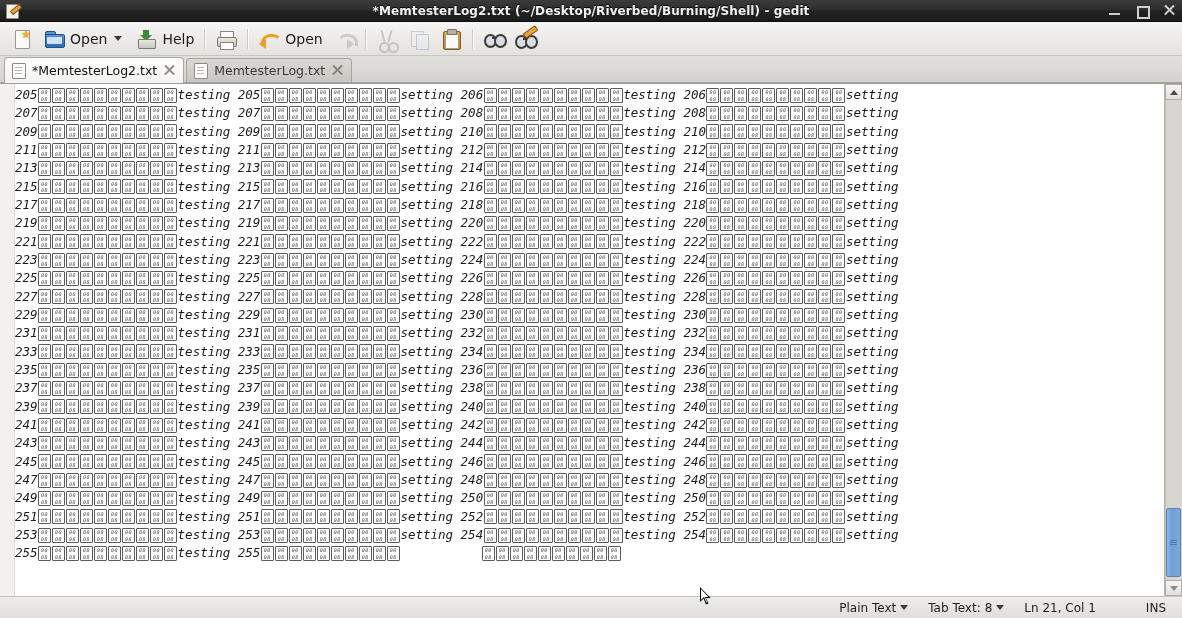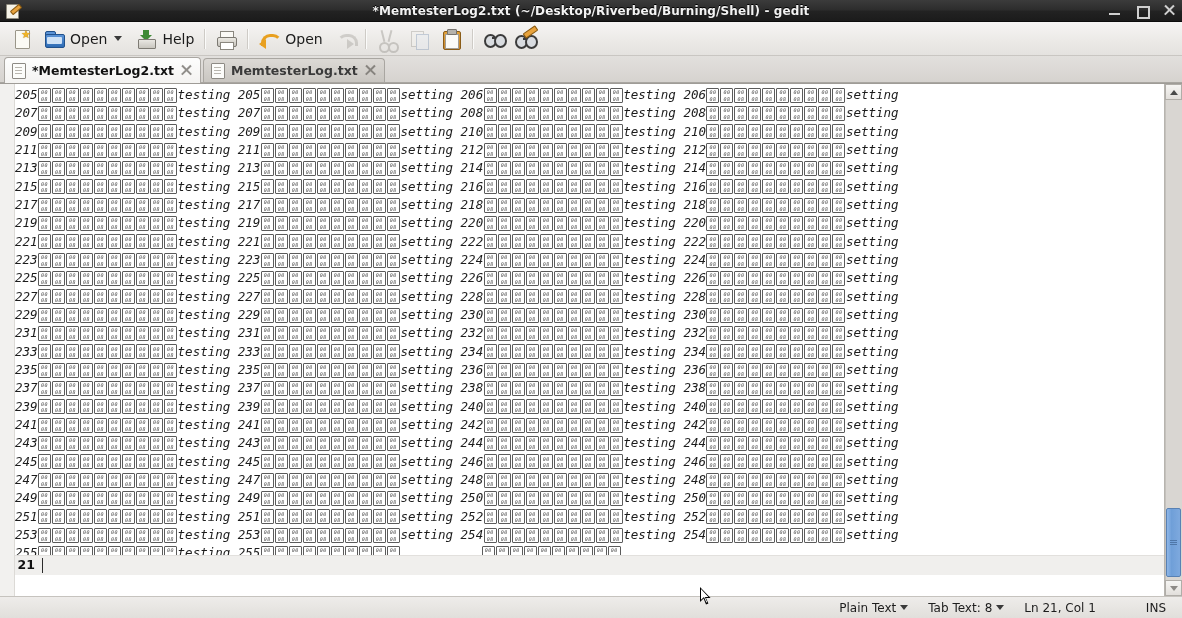--- a/index.html
+++ b/index.html
@@ -105,21 +105,21 @@
   .i-find .br{position:absolute;left:9px;top:9px;width:4px;height:2px;background:#3b3b3b;}
   .i-replace .e1{position:absolute;left:0px;top:7px;width:9px;height:10px;border:2px solid #3b3b3b;border-radius:50%;background:#d9dce0;}
   .i-replace .e2{position:absolute;left:10px;top:7px;width:9px;height:10px;border:2px solid #3b3b3b;border-radius:50%;background:#d9dce0;}
   .i-replace .br{position:absolute;left:8px;top:10px;width:4px;height:2px;background:#3b3b3b;}
   .i-replace .pen{position:absolute;left:8px;top:1px;width:13px;height:4px;background:#e8a33d;border:1px solid #8a5a10;transform:rotate(-35deg);border-radius:1px;}
 
   
   .tabbar{
     height:26px;min-height:26px;display:flex;align-items:flex-end;
     background:linear-gradient(to bottom,#e2e0dd,#d6d3cf);
-    padding-left:4px;border-bottom:1px solid #a9a6a1;font-weight:bold;
+    padding-left:4px;border-bottom:1px solid #a9a6a1;
   }
   .tab{
     height:23px;display:flex;align-items:center;padding:0 7px 0 7px;gap:6px;
     border:1px solid #a9a6a1;border-bottom:none;border-radius:4px 4px 0 0;
     background:linear-gradient(to bottom,#dcd9d5,#c9c6c1);
     font-size:12.5px;color:#3a3a3a;cursor:default;margin-right:2px;position:relative;
   }
   .tab.active{
     background:linear-gradient(to bottom,#fdfdfd,#f4f3f1);
     color:#111;height:25px;z-index:3;margin-bottom:-1px;
@@ -363,24 +363,20 @@
           <div class="line"><span class="txt">239</span><span class="cc"><b>00</b><s>08</s></span><span class="cc"><b>00</b><s>08</s></span><span class="cc"><b>00</b><s>08</s></span><span class="cc"><b>00</b><s>08</s></span><span class="cc"><b>00</b><s>08</s></span><span class="cc"><b>00</b><s>08</s></span><span class="cc"><b>00</b><s>08</s></span><span class="cc"><b>00</b><s>08</s></span><span class="cc"><b>00</b><s>08</s></span><span class="cc"><b>00</b><s>08</s></span><span class="txt">testing 239</span><span class="cc"><b>00</b><s>08</s></span><span class="cc"><b>00</b><s>08</s></span><span class="cc"><b>00</b><s>08</s></span><span class="cc"><b>00</b><s>08</s></span><span class="cc"><b>00</b><s>08</s></span><span class="cc"><b>00</b><s>08</s></span><span class="cc"><b>00</b><s>08</s></span><span class="cc"><b>00</b><s>08</s></span><span class="cc"><b>00</b><s>08</s></span><span class="cc"><b>00</b><s>08</s></span><span class="txt">setting 240</span><span class="cc"><b>00</b><s>08</s></span><span class="cc"><b>00</b><s>08</s></span><span class="cc"><b>00</b><s>08</s></span><span class="cc"><b>00</b><s>08</s></span><span class="cc"><b>00</b><s>08</s></span><span class="cc"><b>00</b><s>08</s></span><span class="cc"><b>00</b><s>08</s></span><span class="cc"><b>00</b><s>08</s></span><span class="cc"><b>00</b><s>08</s></span><span class="cc"><b>00</b><s>08</s></span><span class="txt">testing 240</span><span class="cc"><b>00</b><s>08</s></span><span class="cc"><b>00</b><s>08</s></span><span class="cc"><b>00</b><s>08</s></span><span class="cc"><b>00</b><s>08</s></span><span class="cc"><b>00</b><s>08</s></span><span class="cc"><b>00</b><s>08</s></span><span class="cc"><b>00</b><s>08</s></span><span class="cc"><b>00</b><s>08</s></span><span class="cc"><b>00</b><s>08</s></span><span class="cc"><b>00</b><s>08</s></span><span class="txt">setting</span></div>
           <div class="line"><span class="txt">241</span><span class="cc"><b>00</b><s>08</s></span><span class="cc"><b>00</b><s>08</s></span><span class="cc"><b>00</b><s>08</s></span><span class="cc"><b>00</b><s>08</s></span><span class="cc"><b>00</b><s>08</s></span><span class="cc"><b>00</b><s>08</s></span><span class="cc"><b>00</b><s>08</s></span><span class="cc"><b>00</b><s>08</s></span><span class="cc"><b>00</b><s>08</s></span><span class="cc"><b>00</b><s>08</s></span><span class="txt">testing 241</span><span class="cc"><b>00</b><s>08</s></span><span class="cc"><b>00</b><s>08</s></span><span class="cc"><b>00</b><s>08</s></span><span class="cc"><b>00</b><s>08</s></span><span class="cc"><b>00</b><s>08</s></span><span class="cc"><b>00</b><s>08</s></span><span class="cc"><b>00</b><s>08</s></span><span class="cc"><b>00</b><s>08</s></span><span class="cc"><b>00</b><s>08</s></span><span class="cc"><b>00</b><s>08</s></span><span class="txt">setting 242</span><span class="cc"><b>00</b><s>08</s></span><span class="cc"><b>00</b><s>08</s></span><span class="cc"><b>00</b><s>08</s></span><span class="cc"><b>00</b><s>08</s></span><span class="cc"><b>00</b><s>08</s></span><span class="cc"><b>00</b><s>08</s></span><span class="cc"><b>00</b><s>08</s></span><span class="cc"><b>00</b><s>08</s></span><span class="cc"><b>00</b><s>08</s></span><span class="cc"><b>00</b><s>08</s></span><span class="txt">testing 242</span><span class="cc"><b>00</b><s>08</s></span><span class="cc"><b>00</b><s>08</s></span><span class="cc"><b>00</b><s>08</s></span><span class="cc"><b>00</b><s>08</s></span><span class="cc"><b>00</b><s>08</s></span><span class="cc"><b>00</b><s>08</s></span><span class="cc"><b>00</b><s>08</s></span><span class="cc"><b>00</b><s>08</s></span><span class="cc"><b>00</b><s>08</s></span><span class="cc"><b>00</b><s>08</s></span><span class="txt">setting</span></div>
           <div class="line"><span class="txt">243</span><span class="cc"><b>00</b><s>08</s></span><span class="cc"><b>00</b><s>08</s></span><span class="cc"><b>00</b><s>08</s></span><span class="cc"><b>00</b><s>08</s></span><span class="cc"><b>00</b><s>08</s></span><span class="cc"><b>00</b><s>08</s></span><span class="cc"><b>00</b><s>08</s></span><span class="cc"><b>00</b><s>08</s></span><span class="cc"><b>00</b><s>08</s></span><span class="cc"><b>00</b><s>08</s></span><span class="txt">testing 243</span><span class="cc"><b>00</b><s>08</s></span><span class="cc"><b>00</b><s>08</s></span><span class="cc"><b>00</b><s>08</s></span><span class="cc"><b>00</b><s>08</s></span><span class="cc"><b>00</b><s>08</s></span><span class="cc"><b>00</b><s>08</s></span><span class="cc"><b>00</b><s>08</s></span><span class="cc"><b>00</b><s>08</s></span><span class="cc"><b>00</b><s>08</s></span><span class="cc"><b>00</b><s>08</s></span><span class="txt">setting 244</span><span class="cc"><b>00</b><s>08</s></span><span class="cc"><b>00</b><s>08</s></span><span class="cc"><b>00</b><s>08</s></span><span class="cc"><b>00</b><s>08</s></span><span class="cc"><b>00</b><s>08</s></span><span class="cc"><b>00</b><s>08</s></span><span class="cc"><b>00</b><s>08</s></span><span class="cc"><b>00</b><s>08</s></span><span class="cc"><b>00</b><s>08</s></span><span class="cc"><b>00</b><s>08</s></span><span class="txt">testing 244</span><span class="cc"><b>00</b><s>08</s></span><span class="cc"><b>00</b><s>08</s></span><span class="cc"><b>00</b><s>08</s></span><span class="cc"><b>00</b><s>08</s></span><span class="cc"><b>00</b><s>08</s></span><span class="cc"><b>00</b><s>08</s></span><span class="cc"><b>00</b><s>08</s></span><span class="cc"><b>00</b><s>08</s></span><span class="cc"><b>00</b><s>08</s></span><span class="cc"><b>00</b><s>08</s></span><span class="txt">setting</span></div>
           <div class="line"><span class="txt">245</span><span class="cc"><b>00</b><s>08</s></span><span class="cc"><b>00</b><s>08</s></span><span class="cc"><b>00</b><s>08</s></span><span class="cc"><b>00</b><s>08</s></span><span class="cc"><b>00</b><s>08</s></span><span class="cc"><b>00</b><s>08</s></span><span class="cc"><b>00</b><s>08</s></span><span class="cc"><b>00</b><s>08</s></span><span class="cc"><b>00</b><s>08</s></span><span class="cc"><b>00</b><s>08</s></span><span class="txt">testing 245</span><span class="cc"><b>00</b><s>08</s></span><span class="cc"><b>00</b><s>08</s></span><span class="cc"><b>00</b><s>08</s></span><span class="cc"><b>00</b><s>08</s></span><span class="cc"><b>00</b><s>08</s></span><span class="cc"><b>00</b><s>08</s></span><span class="cc"><b>00</b><s>08</s></span><span class="cc"><b>00</b><s>08</s></span><span class="cc"><b>00</b><s>08</s></span><span class="cc"><b>00</b><s>08</s></span><span class="txt">setting 246</span><span class="cc"><b>00</b><s>08</s></span><span class="cc"><b>00</b><s>08</s></span><span class="cc"><b>00</b><s>08</s></span><span class="cc"><b>00</b><s>08</s></span><span class="cc"><b>00</b><s>08</s></span><span class="cc"><b>00</b><s>08</s></span><span class="cc"><b>00</b><s>08</s></span><span class="cc"><b>00</b><s>08</s></span><span class="cc"><b>00</b><s>08</s></span><span class="cc"><b>00</b><s>08</s></span><span class="txt">testing 246</span><span class="cc"><b>00</b><s>08</s></span><span class="cc"><b>00</b><s>08</s></span><span class="cc"><b>00</b><s>08</s></span><span class="cc"><b>00</b><s>08</s></span><span class="cc"><b>00</b><s>08</s></span><span class="cc"><b>00</b><s>08</s></span><span class="cc"><b>00</b><s>08</s></span><span class="cc"><b>00</b><s>08</s></span><span class="cc"><b>00</b><s>08</s></span><span class="cc"><b>00</b><s>08</s></span><span class="txt">setting</span></div>
           <div class="line"><span class="txt">247</span><span class="cc"><b>00</b><s>08</s></span><span class="cc"><b>00</b><s>08</s></span><span class="cc"><b>00</b><s>08</s></span><span class="cc"><b>00</b><s>08</s></span><span class="cc"><b>00</b><s>08</s></span><span class="cc"><b>00</b><s>08</s></span><span class="cc"><b>00</b><s>08</s></span><span class="cc"><b>00</b><s>08</s></span><span class="cc"><b>00</b><s>08</s></span><span class="cc"><b>00</b><s>08</s></span><span class="txt">testing 247</span><span class="cc"><b>00</b><s>08</s></span><span class="cc"><b>00</b><s>08</s></span><span class="cc"><b>00</b><s>08</s></span><span class="cc"><b>00</b><s>08</s></span><span class="cc"><b>00</b><s>08</s></span><span class="cc"><b>00</b><s>08</s></span><span class="cc"><b>00</b><s>08</s></span><span class="cc"><b>00</b><s>08</s></span><span class="cc"><b>00</b><s>08</s></span><span class="cc"><b>00</b><s>08</s></span><span class="txt">setting 248</span><span class="cc"><b>00</b><s>08</s></span><span class="cc"><b>00</b><s>08</s></span><span class="cc"><b>00</b><s>08</s></span><span class="cc"><b>00</b><s>08</s></span><span class="cc"><b>00</b><s>08</s></span><span class="cc"><b>00</b><s>08</s></span><span class="cc"><b>00</b><s>08</s></span><span class="cc"><b>00</b><s>08</s></span><span class="cc"><b>00</b><s>08</s></span><span class="cc"><b>00</b><s>08</s></span><span class="txt">testing 248</span><span class="cc"><b>00</b><s>08</s></span><span class="cc"><b>00</b><s>08</s></span><span class="cc"><b>00</b><s>08</s></span><span class="cc"><b>00</b><s>08</s></span><span class="cc"><b>00</b><s>08</s></span><span class="cc"><b>00</b><s>08</s></span><span class="cc"><b>00</b><s>08</s></span><span class="cc"><b>00</b><s>08</s></span><span class="cc"><b>00</b><s>08</s></span><span class="cc"><b>00</b><s>08</s></span><span class="txt">setting</span></div>
           <div class="line"><span class="txt">249</span><span class="cc"><b>00</b><s>08</s></span><span class="cc"><b>00</b><s>08</s></span><span class="cc"><b>00</b><s>08</s></span><span class="cc"><b>00</b><s>08</s></span><span class="cc"><b>00</b><s>08</s></span><span class="cc"><b>00</b><s>08</s></span><span class="cc"><b>00</b><s>08</s></span><span class="cc"><b>00</b><s>08</s></span><span class="cc"><b>00</b><s>08</s></span><span class="cc"><b>00</b><s>08</s></span><span class="txt">testing 249</span><span class="cc"><b>00</b><s>08</s></span><span class="cc"><b>00</b><s>08</s></span><span class="cc"><b>00</b><s>08</s></span><span class="cc"><b>00</b><s>08</s></span><span class="cc"><b>00</b><s>08</s></span><span class="cc"><b>00</b><s>08</s></span><span class="cc"><b>00</b><s>08</s></span><span class="cc"><b>00</b><s>08</s></span><span class="cc"><b>00</b><s>08</s></span><span class="cc"><b>00</b><s>08</s></span><span class="txt">setting 250</span><span class="cc"><b>00</b><s>08</s></span><span class="cc"><b>00</b><s>08</s></span><span class="cc"><b>00</b><s>08</s></span><span class="cc"><b>00</b><s>08</s></span><span class="cc"><b>00</b><s>08</s></span><span class="cc"><b>00</b><s>08</s></span><span class="cc"><b>00</b><s>08</s></span><span class="cc"><b>00</b><s>08</s></span><span class="cc"><b>00</b><s>08</s></span><span class="cc"><b>00</b><s>08</s></span><span class="txt">testing 250</span><span class="cc"><b>00</b><s>08</s></span><span class="cc"><b>00</b><s>08</s></span><span class="cc"><b>00</b><s>08</s></span><span class="cc"><b>00</b><s>08</s></span><span class="cc"><b>00</b><s>08</s></span><span class="cc"><b>00</b><s>08</s></span><span class="cc"><b>00</b><s>08</s></span><span class="cc"><b>00</b><s>08</s></span><span class="cc"><b>00</b><s>08</s></span><span class="cc"><b>00</b><s>08</s></span><span class="txt">setting</span></div>
           <div class="line"><span class="txt">251</span><span class="cc"><b>00</b><s>08</s></span><span class="cc"><b>00</b><s>08</s></span><span class="cc"><b>00</b><s>08</s></span><span class="cc"><b>00</b><s>08</s></span><span class="cc"><b>00</b><s>08</s></span><span class="cc"><b>00</b><s>08</s></span><span class="cc"><b>00</b><s>08</s></span><span class="cc"><b>00</b><s>08</s></span><span class="cc"><b>00</b><s>08</s></span><span class="cc"><b>00</b><s>08</s></span><span class="txt">testing 251</span><span class="cc"><b>00</b><s>08</s></span><span class="cc"><b>00</b><s>08</s></span><span class="cc"><b>00</b><s>08</s></span><span class="cc"><b>00</b><s>08</s></span><span class="cc"><b>00</b><s>08</s></span><span class="cc"><b>00</b><s>08</s></span><span class="cc"><b>00</b><s>08</s></span><span class="cc"><b>00</b><s>08</s></span><span class="cc"><b>00</b><s>08</s></span><span class="cc"><b>00</b><s>08</s></span><span class="txt">setting 252</span><span class="cc"><b>00</b><s>08</s></span><span class="cc"><b>00</b><s>08</s></span><span class="cc"><b>00</b><s>08</s></span><span class="cc"><b>00</b><s>08</s></span><span class="cc"><b>00</b><s>08</s></span><span class="cc"><b>00</b><s>08</s></span><span class="cc"><b>00</b><s>08</s></span><span class="cc"><b>00</b><s>08</s></span><span class="cc"><b>00</b><s>08</s></span><span class="cc"><b>00</b><s>08</s></span><span class="txt">testing 252</span><span class="cc"><b>00</b><s>08</s></span><span class="cc"><b>00</b><s>08</s></span><span class="cc"><b>00</b><s>08</s></span><span class="cc"><b>00</b><s>08</s></span><span class="cc"><b>00</b><s>08</s></span><span class="cc"><b>00</b><s>08</s></span><span class="cc"><b>00</b><s>08</s></span><span class="cc"><b>00</b><s>08</s></span><span class="cc"><b>00</b><s>08</s></span><span class="cc"><b>00</b><s>08</s></span><span class="txt">setting</span></div>
           <div class="line"><span class="txt">253</span><span class="cc"><b>00</b><s>08</s></span><span class="cc"><b>00</b><s>08</s></span><span class="cc"><b>00</b><s>08</s></span><span class="cc"><b>00</b><s>08</s></span><span class="cc"><b>00</b><s>08</s></span><span class="cc"><b>00</b><s>08</s></span><span class="cc"><b>00</b><s>08</s></span><span class="cc"><b>00</b><s>08</s></span><span class="cc"><b>00</b><s>08</s></span><span class="cc"><b>00</b><s>08</s></span><span class="txt">testing 253</span><span class="cc"><b>00</b><s>08</s></span><span class="cc"><b>00</b><s>08</s></span><span class="cc"><b>00</b><s>08</s></span><span class="cc"><b>00</b><s>08</s></span><span class="cc"><b>00</b><s>08</s></span><span class="cc"><b>00</b><s>08</s></span><span class="cc"><b>00</b><s>08</s></span><span class="cc"><b>00</b><s>08</s></span><span class="cc"><b>00</b><s>08</s></span><span class="cc"><b>00</b><s>08</s></span><span class="txt">setting 254</span><span class="cc"><b>00</b><s>08</s></span><span class="cc"><b>00</b><s>08</s></span><span class="cc"><b>00</b><s>08</s></span><span class="cc"><b>00</b><s>08</s></span><span class="cc"><b>00</b><s>08</s></span><span class="cc"><b>00</b><s>08</s></span><span class="cc"><b>00</b><s>08</s></span><span class="cc"><b>00</b><s>08</s></span><span class="cc"><b>00</b><s>08</s></span><span class="cc"><b>00</b><s>08</s></span><span class="txt">testing 254</span><span class="cc"><b>00</b><s>08</s></span><span class="cc"><b>00</b><s>08</s></span><span class="cc"><b>00</b><s>08</s></span><span class="cc"><b>00</b><s>08</s></span><span class="cc"><b>00</b><s>08</s></span><span class="cc"><b>00</b><s>08</s></span><span class="cc"><b>00</b><s>08</s></span><span class="cc"><b>00</b><s>08</s></span><span class="cc"><b>00</b><s>08</s></span><span class="cc"><b>00</b><s>08</s></span><span class="txt">setting</span></div>
           <div class="line"><span class="txt">255</span><span class="cc"><b>00</b><s>08</s></span><span class="cc"><b>00</b><s>08</s></span><span class="cc"><b>00</b><s>08</s></span><span class="cc"><b>00</b><s>08</s></span><span class="cc"><b>00</b><s>08</s></span><span class="cc"><b>00</b><s>08</s></span><span class="cc"><b>00</b><s>08</s></span><span class="cc"><b>00</b><s>08</s></span><span class="cc"><b>00</b><s>08</s></span><span class="cc"><b>00</b><s>08</s></span><span class="txt">testing 255</span><span class="cc"><b>00</b><s>08</s></span><span class="cc"><b>00</b><s>08</s></span><span class="cc"><b>00</b><s>08</s></span><span class="cc"><b>00</b><s>08</s></span><span class="cc"><b>00</b><s>08</s></span><span class="cc"><b>00</b><s>08</s></span><span class="cc"><b>00</b><s>08</s></span><span class="cc"><b>00</b><s>08</s></span><span class="cc"><b>00</b><s>08</s></span><span class="cc"><b>00</b><s>08</s></span><span class="txt" style="display:inline-block;width:81px"></span><span class="cc"><b>00</b><s>08</s></span><span class="cc"><b>00</b><s>08</s></span><span class="cc"><b>00</b><s>08</s></span><span class="cc"><b>00</b><s>08</s></span><span class="cc"><b>00</b><s>08</s></span><span class="cc"><b>00</b><s>08</s></span><span class="cc"><b>00</b><s>08</s></span><span class="cc"><b>00</b><s>08</s></span><span class="cc"><b>00</b><s>08</s></span><span class="cc"><b>00</b><s>08</s></span></div>
         </div>
-      <div class="curline" id="curline" style="top: 471px;">
-        <span class="curnum">21</span>
-        <span class="curbar"></span>
-      </div>
     </div>
     <div class="vscroll">
       <div class="sb-btn">
           <span class="sb-up-a"></span>
         </div>
       <div class="sb-track" id="sbtrack">
         <div class="sb-thumb" id="sbthumb" style="top: 85%; height: 14%;">
           <span class="grip">
               <i></i>
               <i></i>

